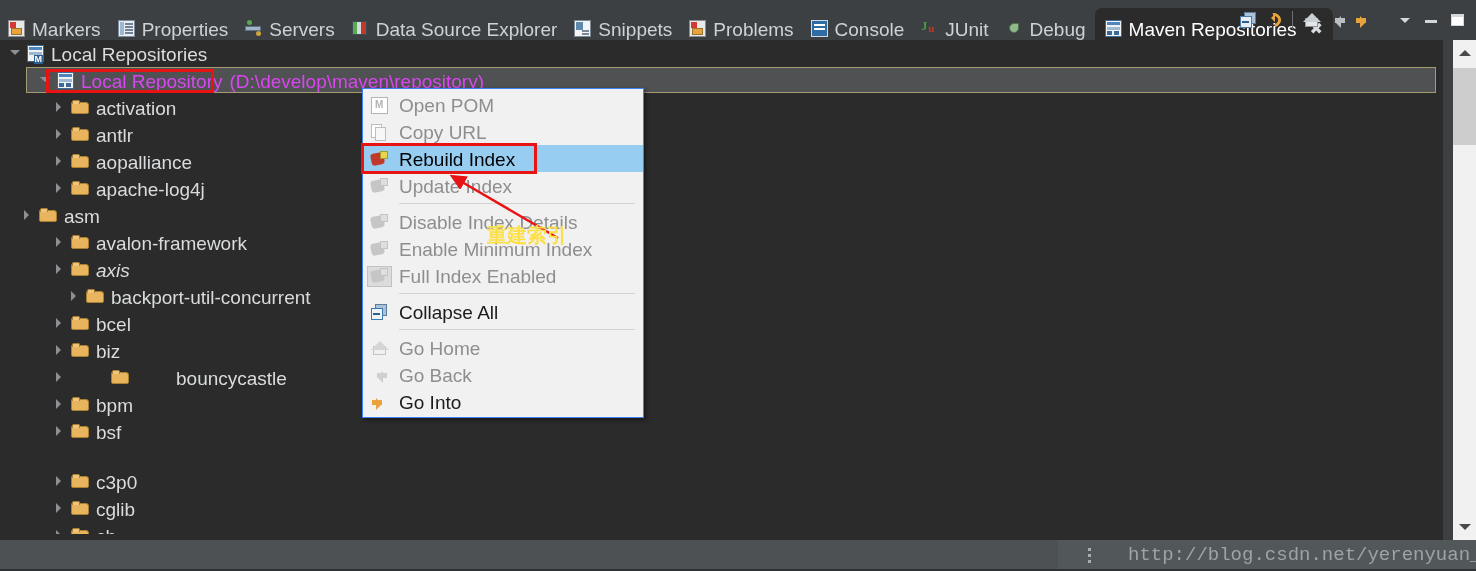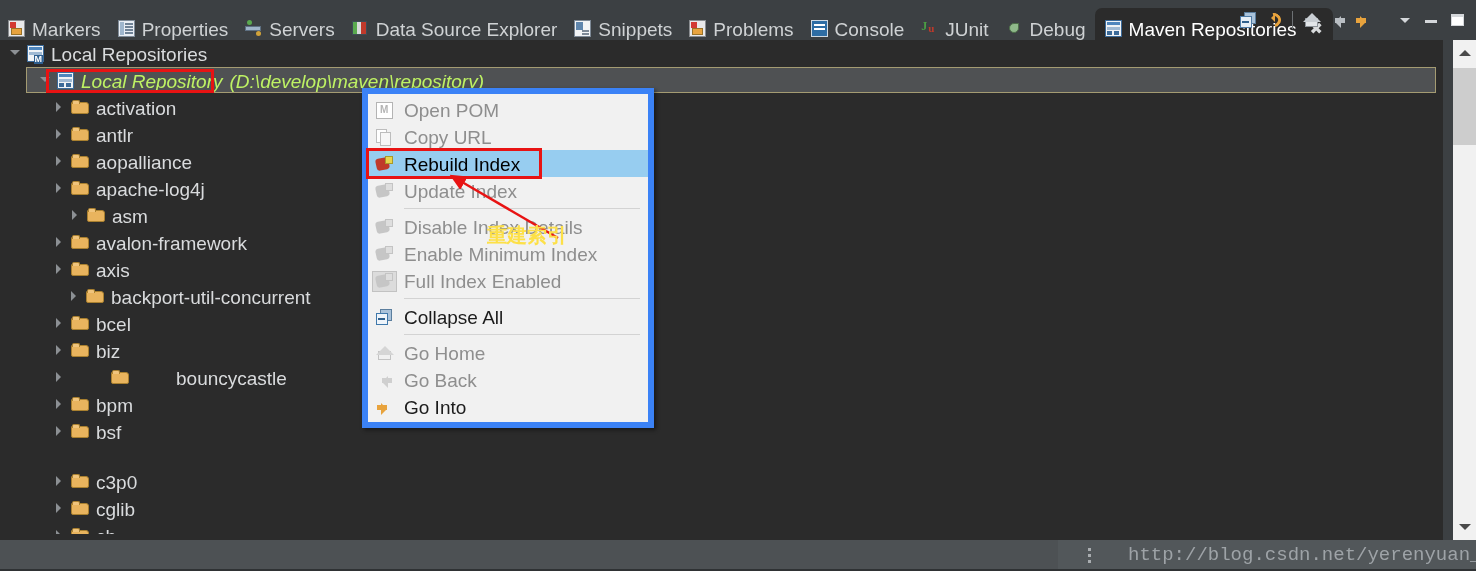--- a/index.html
+++ b/index.html
@@ -162,32 +162,32 @@
   .folder:after{
     content:"";position:absolute;left:1px;top:0px;width:8px;height:4px;
     background:#f0c47c;border:1px solid #a9802f;border-bottom:0;box-sizing:border-box;border-radius:2px 2px 0 0;
   }
 
   
   .trow.selected .rowfill{
     position:absolute;left:26px;top:0px;height:26px;
     background:#4f5153;border:1px solid #a49b72;box-sizing:border-box;
   }
-  .trow.selected .tlbl{color:#bef264;font-style:italic;}
+  .trow.selected .tlbl{color:#d946ef;}
 
   .redbox{
     position:absolute;border:3px solid #e81313;box-sizing:border-box;pointer-events:none;
   }
 
   .pathtxt{color:#d9dbdd;margin-left:0px;}
 
   
   #ctxmenu{
     position:absolute;left:362px;top:88px;width:280px;
-    background:#f1f1f1;border:6px solid #3b82f6;
+    background:#f1f1f1;border:1px solid #3b82f6;
     box-shadow:2px 2px 4px rgba(0,0,0,.45);
     padding:2px 0 2px 0;
     z-index:40;
   }
   .mi{
     height:27px;display:flex;align-items:center;font-size:19px;
     color:#1b1b1b;padding-left:0;cursor:default;position:relative;
   }
   .mi .gut{width:36px;height:22px;flex:0 0 auto;position:relative;}
   .mi .mlbl{position:relative;top:1px;}
@@ -381,31 +381,31 @@
         <div class="trow" style="padding-left: 54px;">
           <span class="arrow"></span>
           <span class="folder"></span>
           <span class="tlbl">aopalliance</span>
         </div>
         <div class="trow" style="padding-left: 54px;">
           <span class="arrow"></span>
           <span class="folder"></span>
           <span class="tlbl">apache-log4j</span>
         </div>
-        <div class="trow" style="padding-left: 70px;">
+        <div class="trow" style="padding-left: 22px;">
           <span class="arrow"></span>
           <span class="folder"></span>
           <span class="tlbl">asm</span>
         </div>
         <div class="trow" style="padding-left: 54px;">
           <span class="arrow"></span>
           <span class="folder"></span>
           <span class="tlbl">avalon-framework</span>
         </div>
-        <div class="trow" style="padding-left: 54px;">
+        <div class="trow" style="padding-left: 54px; font-style: italic;">
           <span class="arrow"></span>
           <span class="folder"></span>
           <span class="tlbl">axis</span>
         </div>
         <div class="trow" style="padding-left: 54px; margin-left: 15px;">
           <span class="arrow"></span>
           <span class="folder"></span>
           <span class="tlbl">backport-util-concurrent</span>
         </div>
         <div class="trow" style="padding-left: 54px;">

